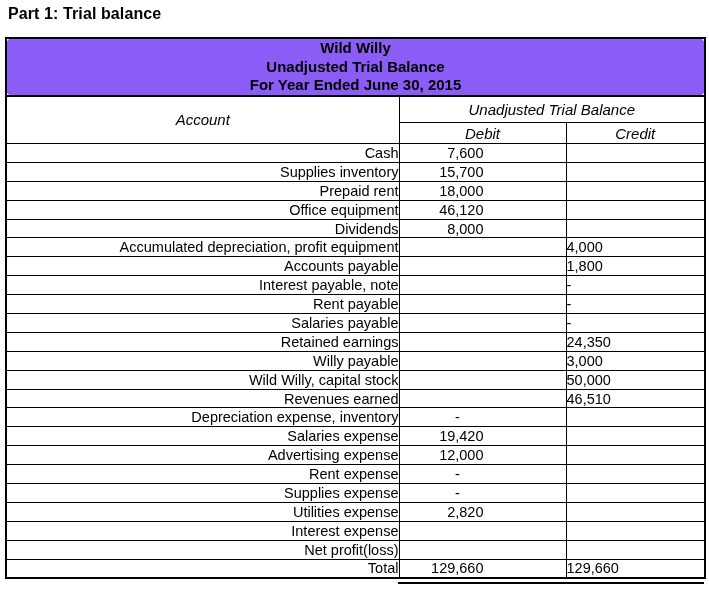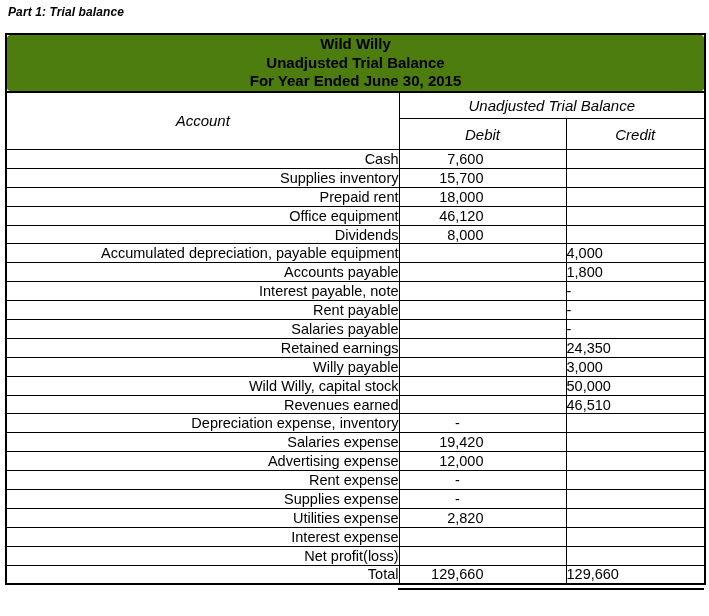--- a/index.html
+++ b/index.html
@@ -5,23 +5,22 @@
   * { box-sizing: border-box; margin: 0; padding: 0; }
   html, body {
     width: 709px; height: 616px;
     background: #ffffff;
     color: #000000;
     font-family: "Liberation Sans", "DejaVu Sans", sans-serif;
     overflow: hidden;
   }
   .doc-title {
     margin: 5px 0 0 8px;
-    font-size: 12px;
+    font-size: 16px;
     font-weight: bold;
-    font-style: italic;
     letter-spacing: 0.1px;
   }
   .tbl-wrap {
     position: relative;
     margin: 14px 0 0 5px;
     width: 699px;
   }
   table {
     width: 699px;
     border-collapse: collapse;
@@ -29,35 +28,35 @@
     border: 2px solid #000;
   }
   th, td {
     border: 1px solid #000;
     overflow: hidden;
     white-space: nowrap;
     vertical-align: middle;
   }
   tr.band th {
     height: 57px;
-    background: #4d7c0f;
+    background: #8b5cf6;
     font-weight: bold;
     font-size: 15px;
     text-align: center;
     line-height: 18.5px;
     border-bottom: 2px solid #000;
     border-radius: 7px;
   }
   tr.hdrA td, tr.hdrB td {
     font-style: italic;
     font-size: 15px;
     text-align: center;
   }
   tr.hdrA td { height: 27px; }
-  tr.hdrB td { height: 31px; }
+  tr.hdrB td { height: 21px; }
   tbody td {
     height: 18.9px;
     font-size: 14.5px;
   }
   td.account { text-align: right; padding-left: 6px; }
   td.debit   { text-align: right;  padding-right: 82px; margin-left: 44px; }
   td.debit.dash { text-align: center; padding-right: 50px; }
   td.credit  { padding-right: 36px; }
   .double-rule {
     position: absolute;
@@ -122,21 +121,21 @@
     <td class="credit"></td>
   </tr>
 
   <tr>
     <td class="account">Dividends</td>
     <td class="debit">8,000</td>
     <td class="credit"></td>
   </tr>
 
   <tr>
-    <td class="account">Accumulated depreciation, payable equipment</td>
+    <td class="account">Accumulated depreciation, profit equipment</td>
     <td class="debit"></td>
     <td class="credit">4,000</td>
   </tr>
 
   <tr>
     <td class="account">Accounts payable</td>
     <td class="debit"></td>
     <td class="credit">1,800</td>
   </tr>
 

